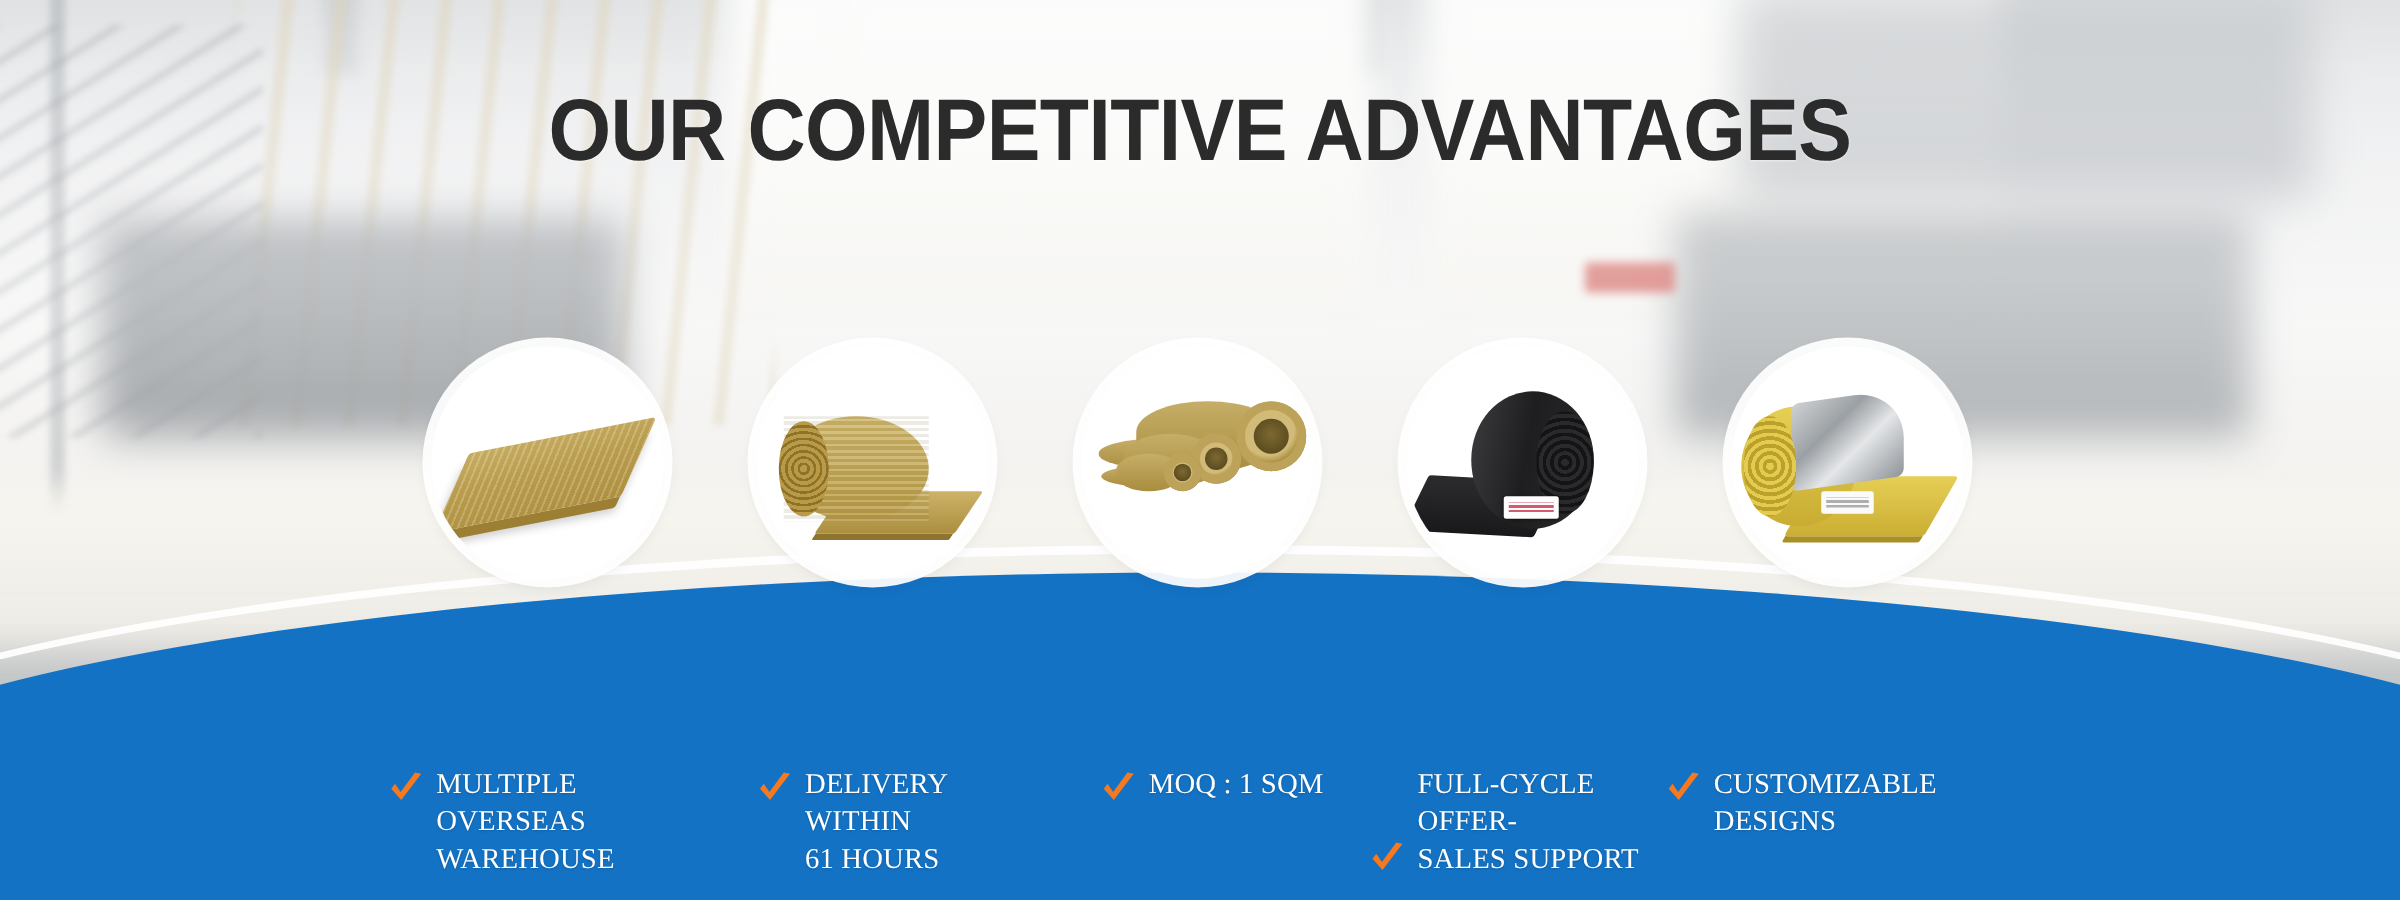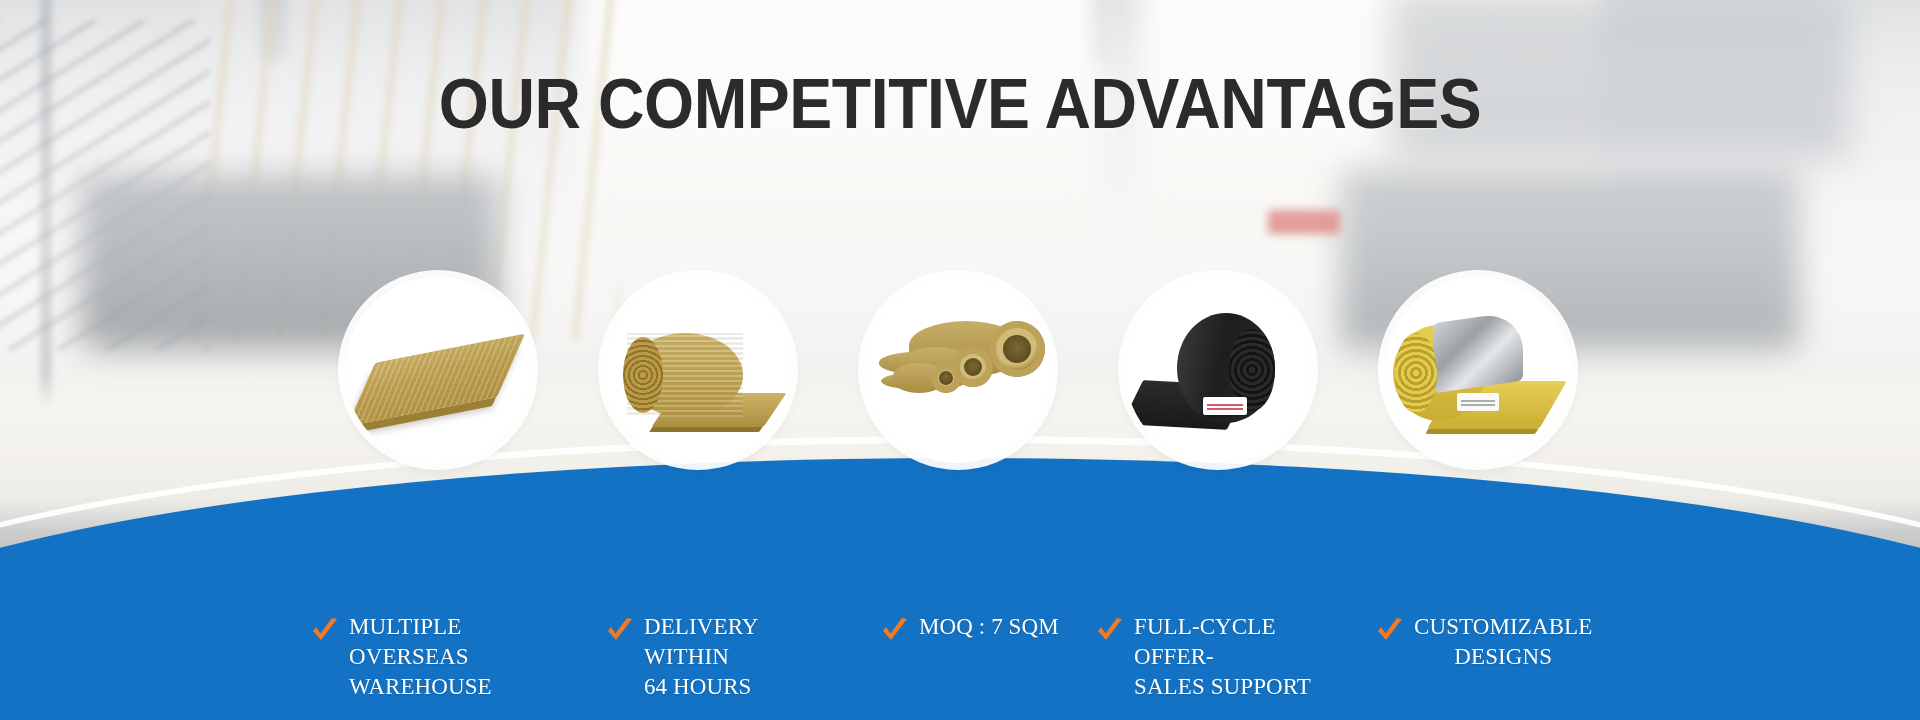--- a/index.html
+++ b/index.html
@@ -378,39 +378,39 @@
       </svg>
       <div class="flabel">MULTIPLE OVERSEAS
 WAREHOUSE</div>
     </div>
 
     <div class="feature" style="left:605px; width:230px;">
       <svg class="check" viewBox="0 0 30 30">
         <path d="M3 15 L11 24 L27 3 L22 2 L10.5 17.5 L6 11 Z" fill="#f47920"></path>
       </svg>
       <div class="flabel">DELIVERY WITHIN
-64 HOURS</div>
+61 HOURS</div>
     </div>
 
     <div class="feature" style="left:880px; width:200px;">
       <svg class="check" viewBox="0 0 30 30">
         <path d="M3 15 L11 24 L27 3 L22 2 L10.5 17.5 L6 11 Z" fill="#f47920"></path>
       </svg>
-      <div class="flabel">MOQ : 7 SQM</div>
-    </div>
-
-    <div class="feature" style="left:1095px; width:250px;">
+      <div class="flabel">MOQ : 1 SQM</div>
+    </div>
+
+    <div class="feature" style="left:1095px; width:250px;align-items:flex-end;">
       <svg class="check" viewBox="0 0 30 30">
         <path d="M3 15 L11 24 L27 3 L22 2 L10.5 17.5 L6 11 Z" fill="#f47920"></path>
       </svg>
       <div class="flabel">FULL-CYCLE OFFER-
 SALES SUPPORT</div>
     </div>
 
-    <div class="feature" style="left:1375px; width:230px;text-align:center;">
+    <div class="feature" style="left:1332px; width:230px;">
       <svg class="check" viewBox="0 0 30 30">
         <path d="M3 15 L11 24 L27 3 L22 2 L10.5 17.5 L6 11 Z" fill="#f47920"></path>
       </svg>
       <div class="flabel">CUSTOMIZABLE
 DESIGNS</div>
     </div>
 
   </div>
 
 </div>

